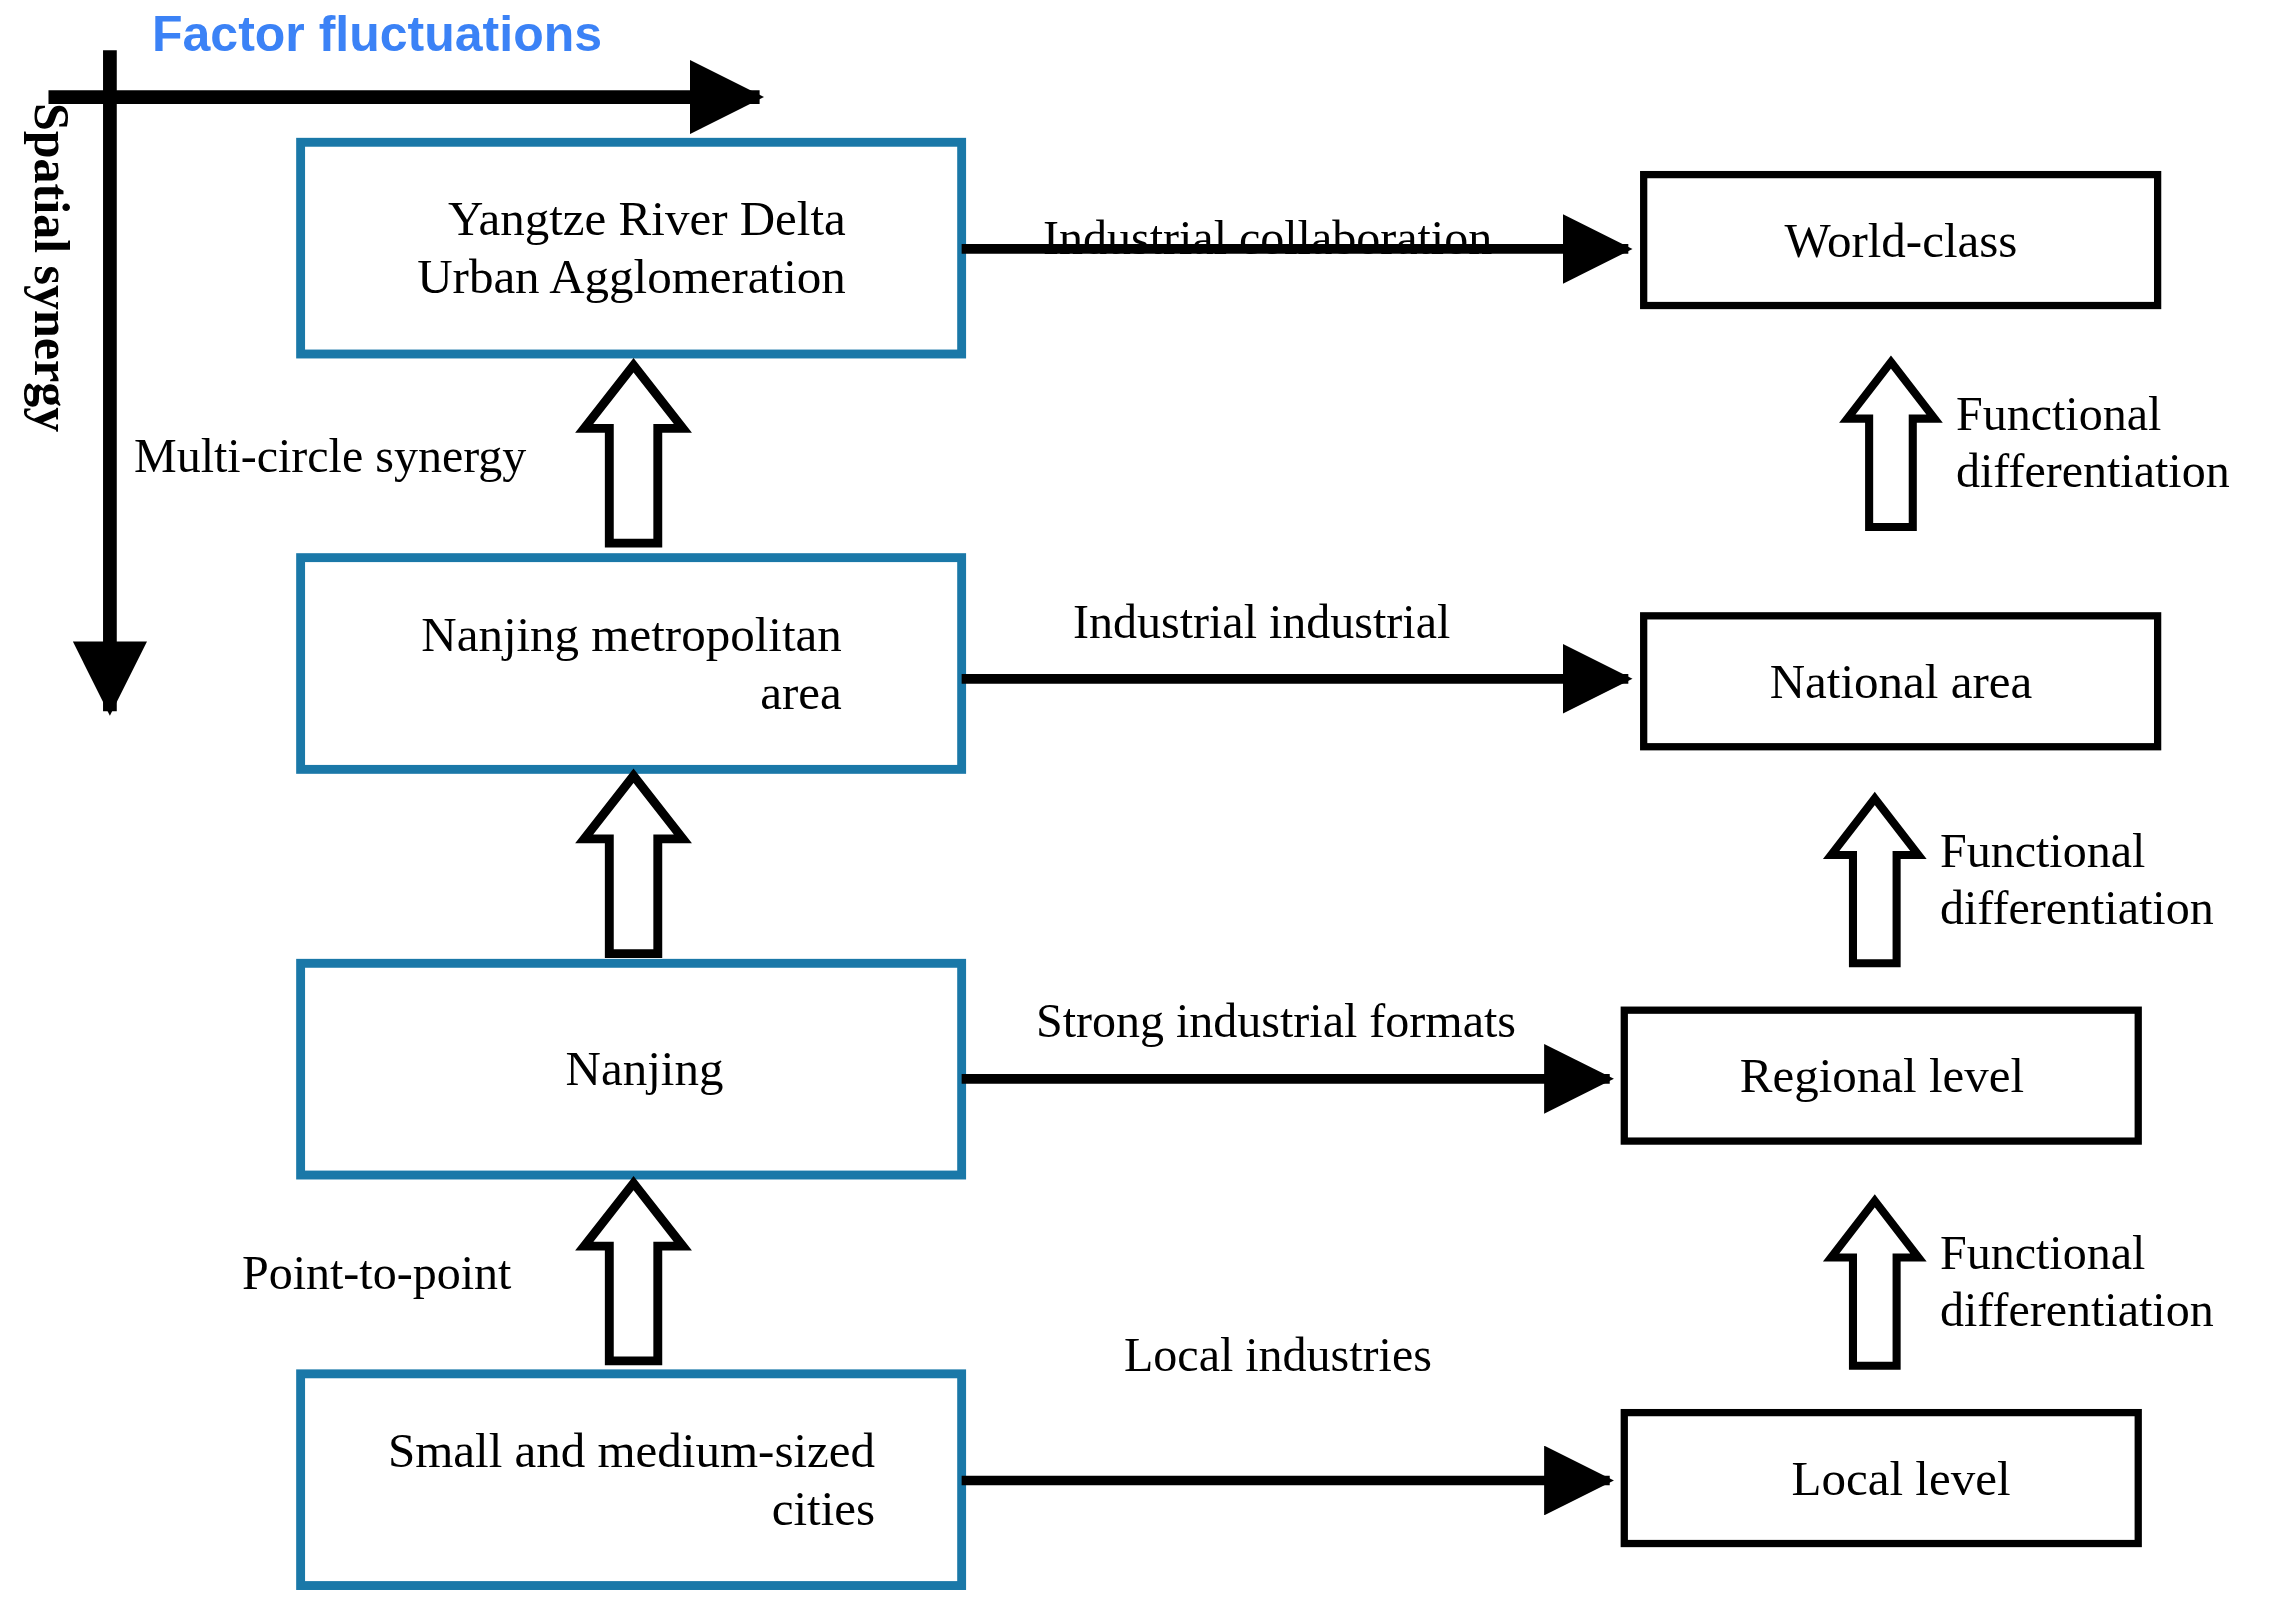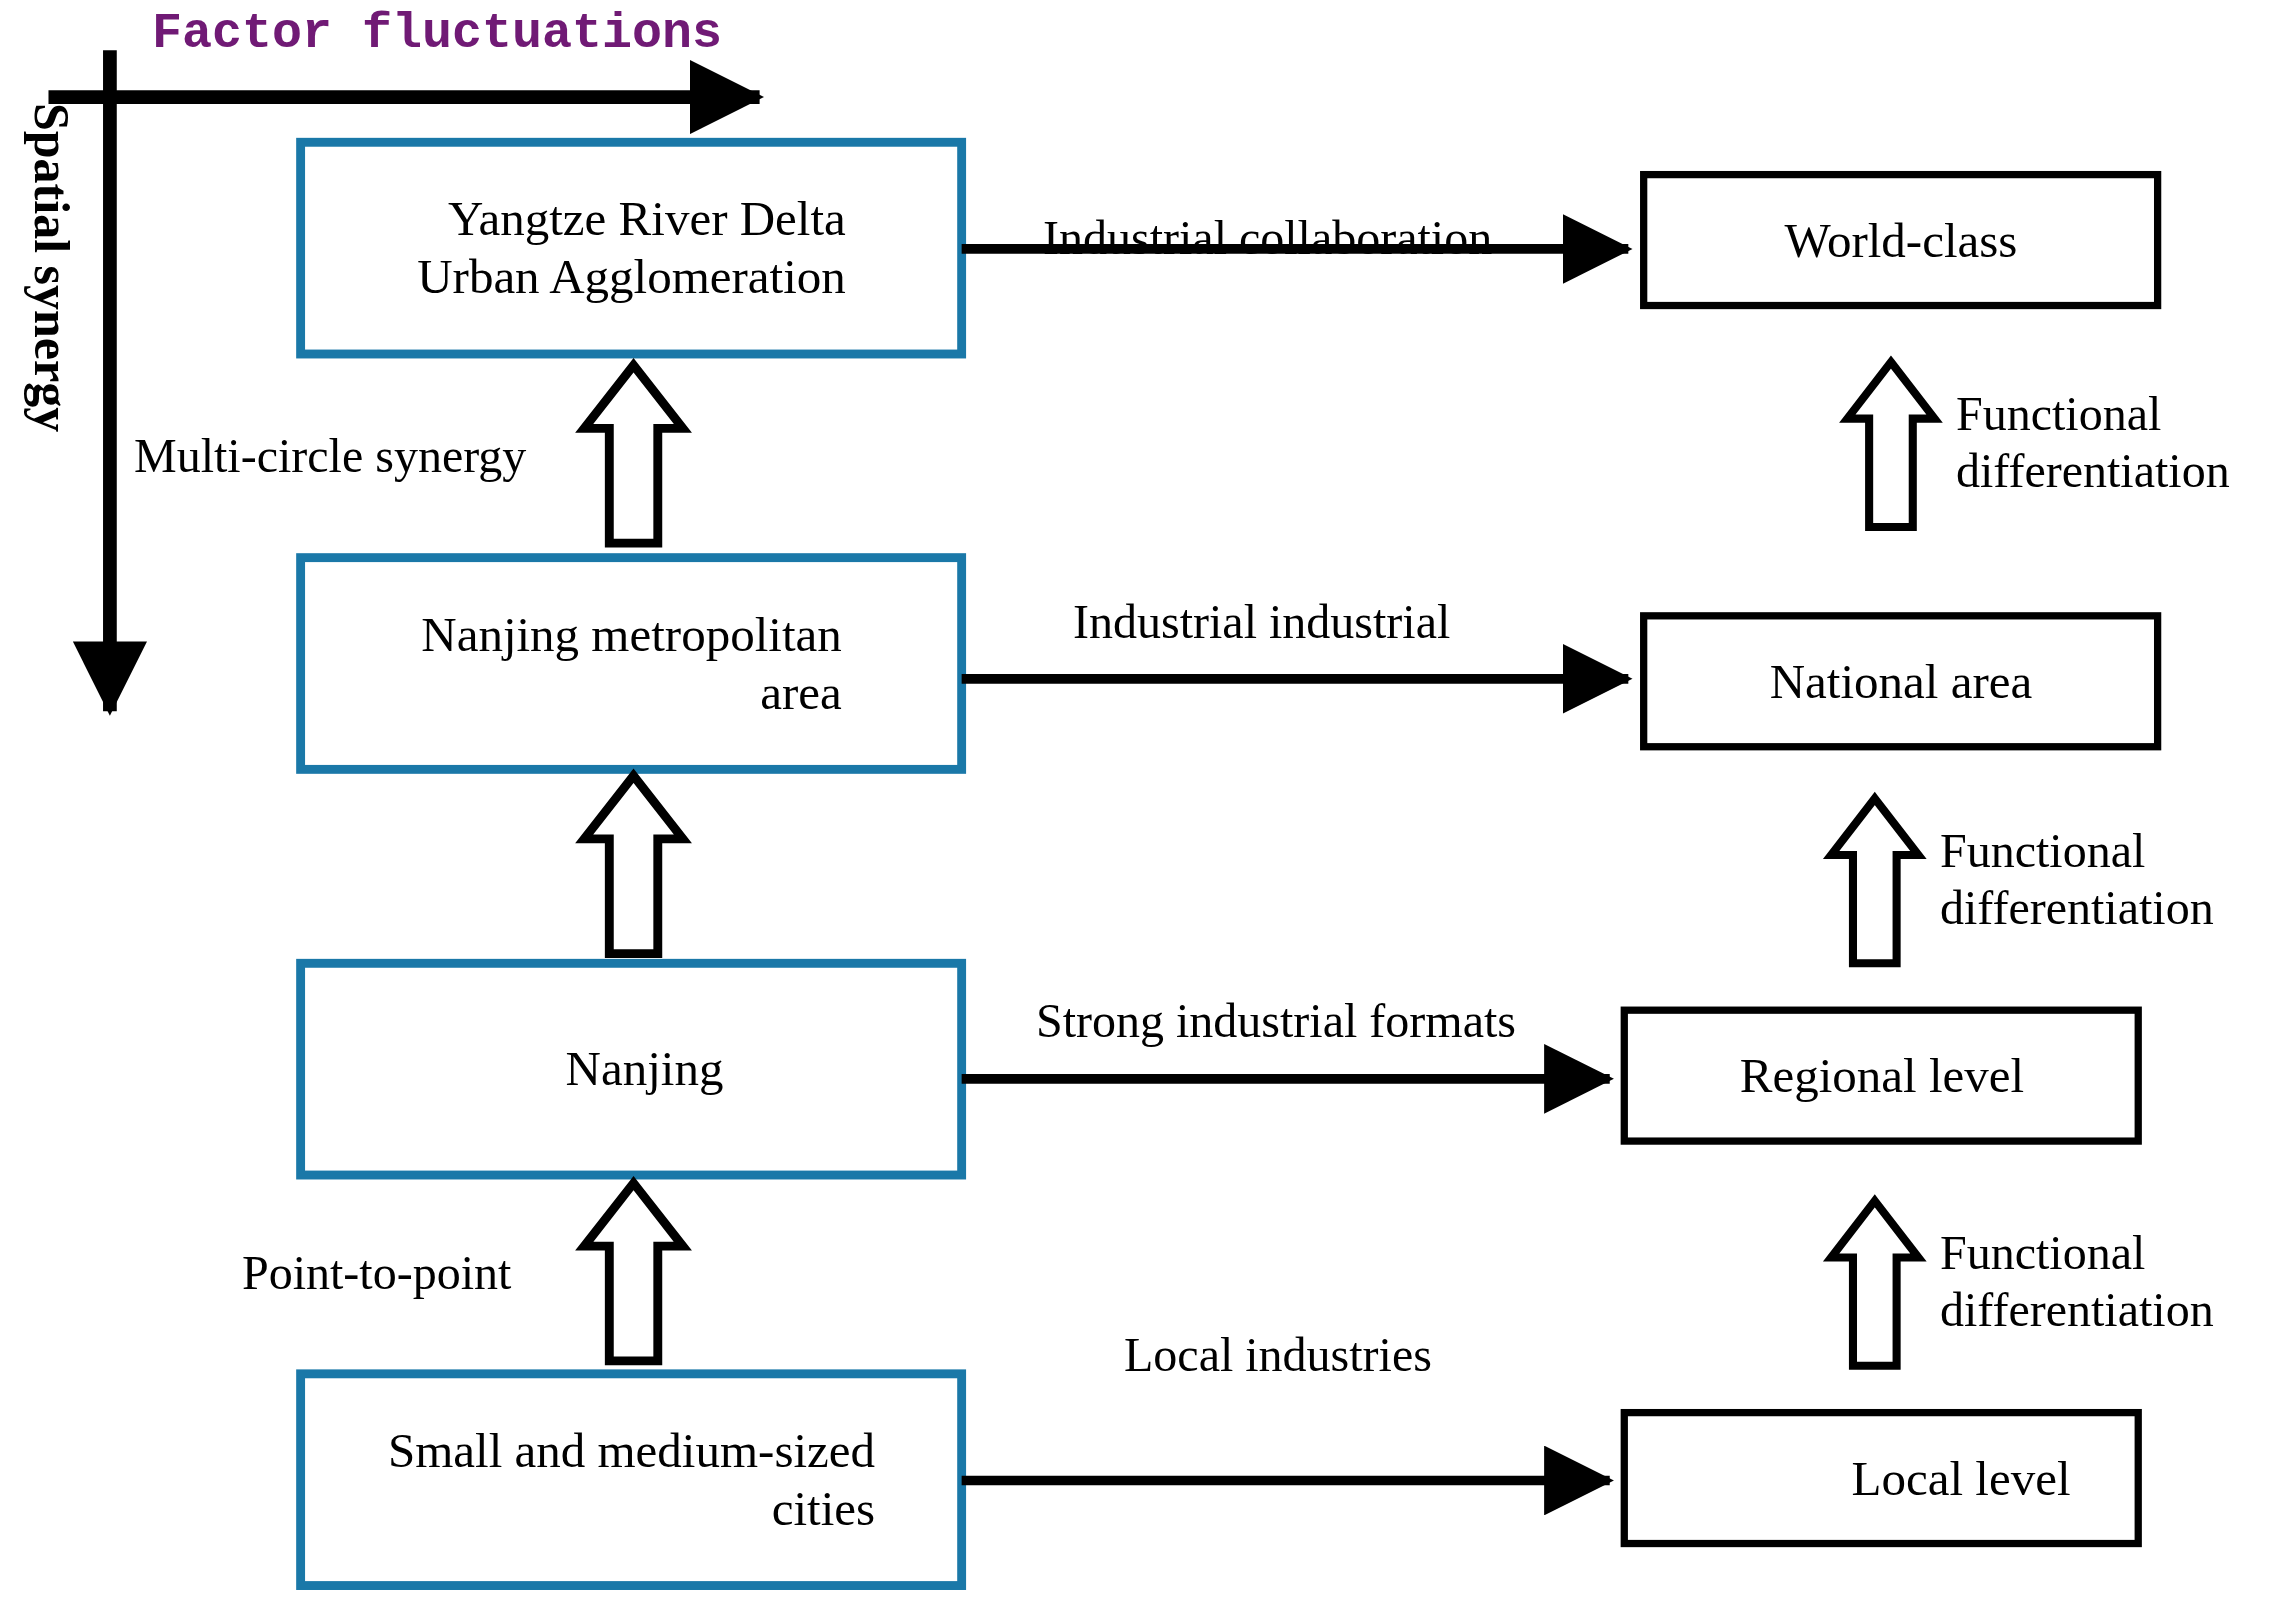--- a/index.html
+++ b/index.html
@@ -9,21 +9,21 @@
   .box-label{
     position:absolute;display:flex;align-items:center;justify-content:center;
     text-align:right;font-family:"Liberation Serif",serif;color:#000;
     line-height:1.18;white-space:pre-line;pointer-events:none;
   }
   .edge-label{
     position:absolute;font-family:"Liberation Serif",serif;color:#000;
     line-height:1.18;white-space:pre-line;
   }
   .axis-title-h{
-    position:absolute;font-family:Liberation Mono, monospace;font-weight:bold;color:#701a75;
+    position:absolute;font-family:Liberation Sans, sans-serif;font-weight:bold;color:#3b82f6;
   }
   .axis-title-v{
     position:absolute;font-family:"Liberation Serif",serif;font-weight:bold;color:#000;
     transform-origin:left top;
   }
 </style>
 </head>
 <body>
 
 <div id="stage">
@@ -81,21 +81,21 @@
 
   <div class="box-label" style="left:301px; top:1374px; width:661px; height:212px; font-size:49px;">Small and medium-sized
 cities</div>
 
   <div class="box-label" style="left:1644px; top:175px; width:514px; height:131px; font-size:49px;">World-class</div>
 
   <div class="box-label" style="left:1644px; top:616px; width:514px; height:131px; font-size:49px;">National area</div>
 
   <div class="box-label" style="left:1625px; top:1010px; width:514px; height:131px; font-size:49px;">Regional level</div>
 
-  <div class="box-label" style="left:1704px; top:1413px; width:514px; height:131px; font-size:49px;">Local level</div>
+  <div class="box-label" style="left:1644px; top:1413px; width:514px; height:131px; font-size:49px;">Local level</div>
 
   <div class="edge-label" style="left:1043px; top:163px; font-size:48px; white-space:nowrap;margin-top:47px;">Industrial collaboration</div>
 
   <div class="edge-label" style="left:1073px; top:594px; font-size:48px; white-space:nowrap;">Industrial industrial</div>
 
   <div class="edge-label" style="left:1036px; top:993px; font-size:48px; white-space:nowrap;">Strong industrial formats</div>
 
   <div class="edge-label" style="left:1124px; top:1327px; font-size:48px; white-space:nowrap;font-family:Liberation Serif, serif;">Local industries</div>
 
   <div class="edge-label" style="left:134px; top:428px; font-size:48px; white-space:nowrap;">Multi-circle synergy</div>

